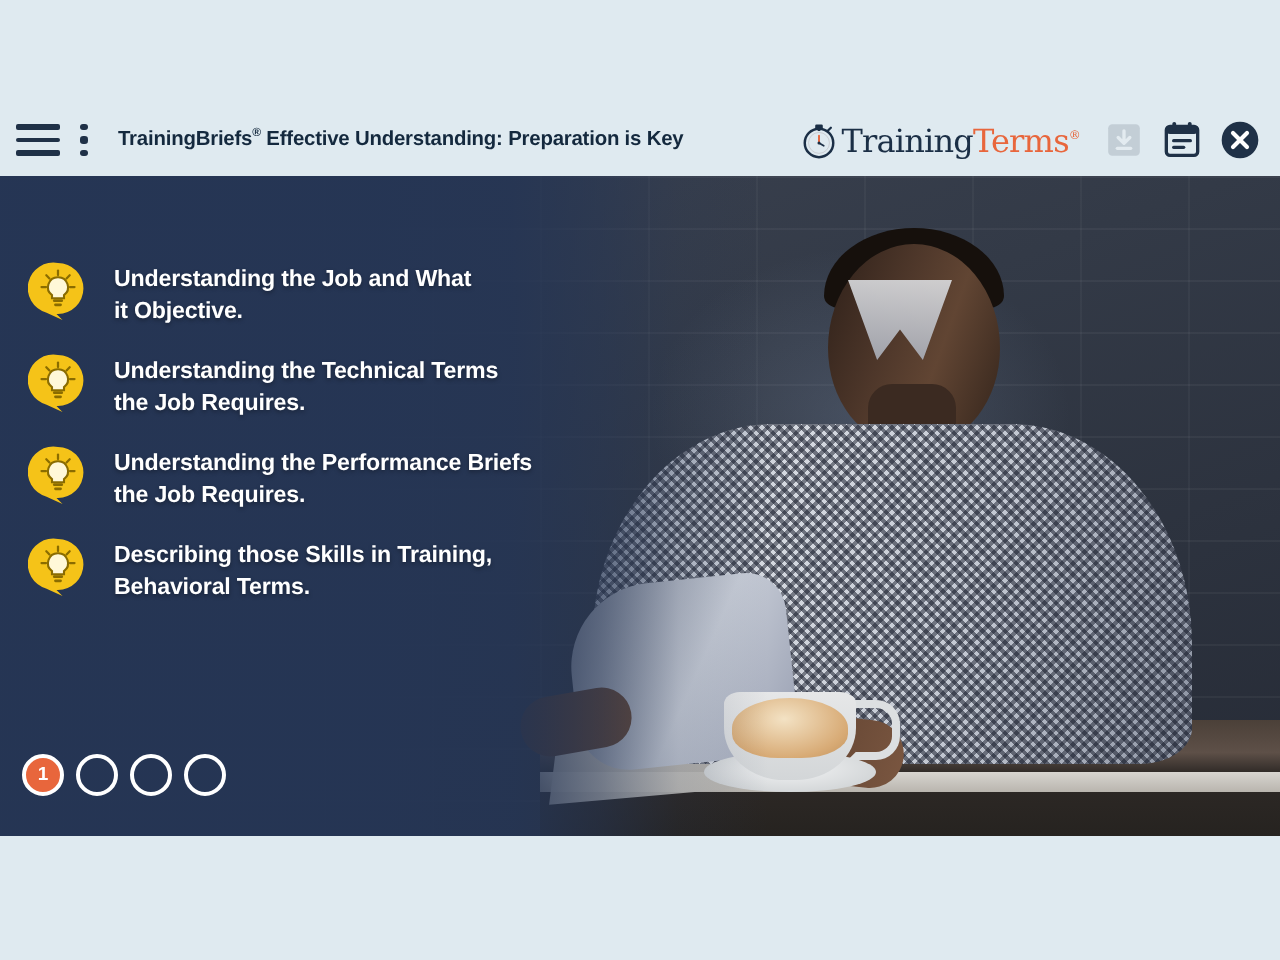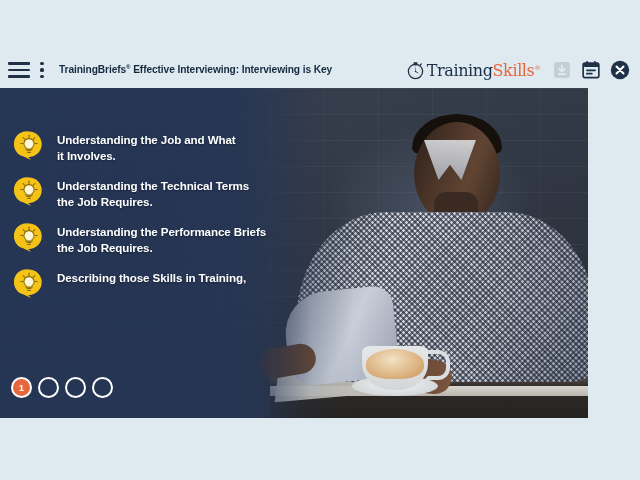--- a/index.html
+++ b/index.html
@@ -135,21 +135,21 @@
     cursor: pointer;
     display: block;
   }
   .hdr-btn.disabled { cursor: default; opacity: 1; }
 
   
   .stage {
     position: absolute;
     left: 0;
     top: 88px;
-    width: 588px;
+    width: 640px;
     height: 330px;
     overflow: hidden;
     background: #2b3a55;
   }
 
   
   .photo {
     position: absolute;
     inset: 0;
     background:
@@ -405,35 +405,35 @@
       <span></span>
     </div>
 
     <div class="kebab">
       <i></i>
       <i></i>
       <i></i>
     </div>
 
     <div class="titles">
-      <div class="course-title"><span>TrainingBriefs</span><sup>®</sup><span> Effective Interviewing: Interviewing is Key</span></div>
+      <div class="course-title"><span>TrainingBriefs</span><sup>®</sup><span> Effective Understanding: Preparation is Key</span></div>
     </div>
 
     <div class="brand">
       <svg class="brand-mark" viewBox="0 0 40 40">
         <circle cx="20" cy="22" r="15" fill="none" stroke="#1b2f46" stroke-width="2.6"></circle>
         <circle cx="20" cy="22" r="11" fill="none" stroke="#c9ccd2" stroke-width="1"></circle>
         <rect x="16" y="2.5" width="8" height="5" rx="1.4" fill="#1b2f46"></rect>
         <rect x="18.6" y="6" width="2.8" height="3.5" fill="#1b2f46"></rect>
         <line x1="29.5" y1="9" x2="32.5" y2="6" stroke="#1b2f46" stroke-width="2.4" stroke-linecap="round"></line>
         <line x1="20" y1="22" x2="20" y2="14.5" stroke="#e8663c" stroke-width="2" stroke-linecap="round"></line>
         <line x1="20" y1="22" x2="25" y2="25" stroke="#1b2f46" stroke-width="1.8" stroke-linecap="round"></line>
         <circle cx="20" cy="22" r="1.6" fill="#1b2f46"></circle>
       </svg>
-      <div class="brand-text"><span class="t1">Training</span><span class="t2">Skills</span><sup>®</sup></div>
+      <div class="brand-text"><span class="t1">Training</span><span class="t2">Terms</span><sup>®</sup></div>
     </div>
 
     <div class="hdr-icons">
 
       <svg class="hdr-btn disabled" viewBox="0 0 24 24">
         <rect x="2.5" y="2.5" width="19" height="19" rx="2.5" fill="#c3ced6"></rect>
         <path d="M12 6.5 v7 M8.5 10.5 L12 14 L15.5 10.5" fill="none" stroke="#e3ebf0" stroke-width="2" stroke-linecap="round" stroke-linejoin="round"></path>
         <rect x="7" y="16" width="10" height="2" rx="1" fill="#e3ebf0"></rect>
       </svg>
 
@@ -492,21 +492,21 @@
             <line x1="27.8" y1="10.2" x2="25.7" y2="12.3"></line>
             <line x1="9" y1="18" x2="12" y2="18"></line>
             <line x1="31" y1="18" x2="28" y2="18"></line>
           </g>
           <path d="M20 11.5 a6.6 6.6 0 0 1 4 11.9 v2.1 h-8 v-2.1 a6.6 6.6 0 0 1 4 -11.9 Z" fill="#fff8d8" stroke="#8a6c00" stroke-width="1.4"></path>
           <rect x="16.6" y="26.2" width="6.8" height="1.8" rx="0.9" fill="#8a6c00"></rect>
           <rect x="17.4" y="29" width="5.2" height="1.8" rx="0.9" fill="#8a6c00"></rect>
         </svg>
         <div class="bullet-text">
           <div>Understanding the Job and What</div>
-          <div>it Involves.</div>
+          <div>it Objective.</div>
         </div>
       </div>
 
       <div class="bullet">
         <svg class="bulb-icon" viewBox="0 0 40 40">
           <path d="M20 2 A17 17 0 1 1 19.9 36 L19 36 L23 40 L12 35 A17 17 0 0 1 20 2 Z" fill="#f5c318"></path>
           <g stroke="#8a6c00" stroke-width="1.5" stroke-linecap="round">
             <line x1="20" y1="7" x2="20" y2="10"></line>
             <line x1="12.2" y1="10.2" x2="14.3" y2="12.3"></line>
             <line x1="27.8" y1="10.2" x2="25.7" y2="12.3"></line>
@@ -552,20 +552,21 @@
             <line x1="27.8" y1="10.2" x2="25.7" y2="12.3"></line>
             <line x1="9" y1="18" x2="12" y2="18"></line>
             <line x1="31" y1="18" x2="28" y2="18"></line>
           </g>
           <path d="M20 11.5 a6.6 6.6 0 0 1 4 11.9 v2.1 h-8 v-2.1 a6.6 6.6 0 0 1 4 -11.9 Z" fill="#fff8d8" stroke="#8a6c00" stroke-width="1.4"></path>
           <rect x="16.6" y="26.2" width="6.8" height="1.8" rx="0.9" fill="#8a6c00"></rect>
           <rect x="17.4" y="29" width="5.2" height="1.8" rx="0.9" fill="#8a6c00"></rect>
         </svg>
         <div class="bullet-text">
           <div>Describing those Skills in Training,</div>
+          <div>Behavioral Terms.</div>
         </div>
       </div>
 
     </div>
 
     <div class="pager">
       <div class="dot active">1</div>
       <div class="dot"></div>
       <div class="dot"></div>
       <div class="dot"></div>

